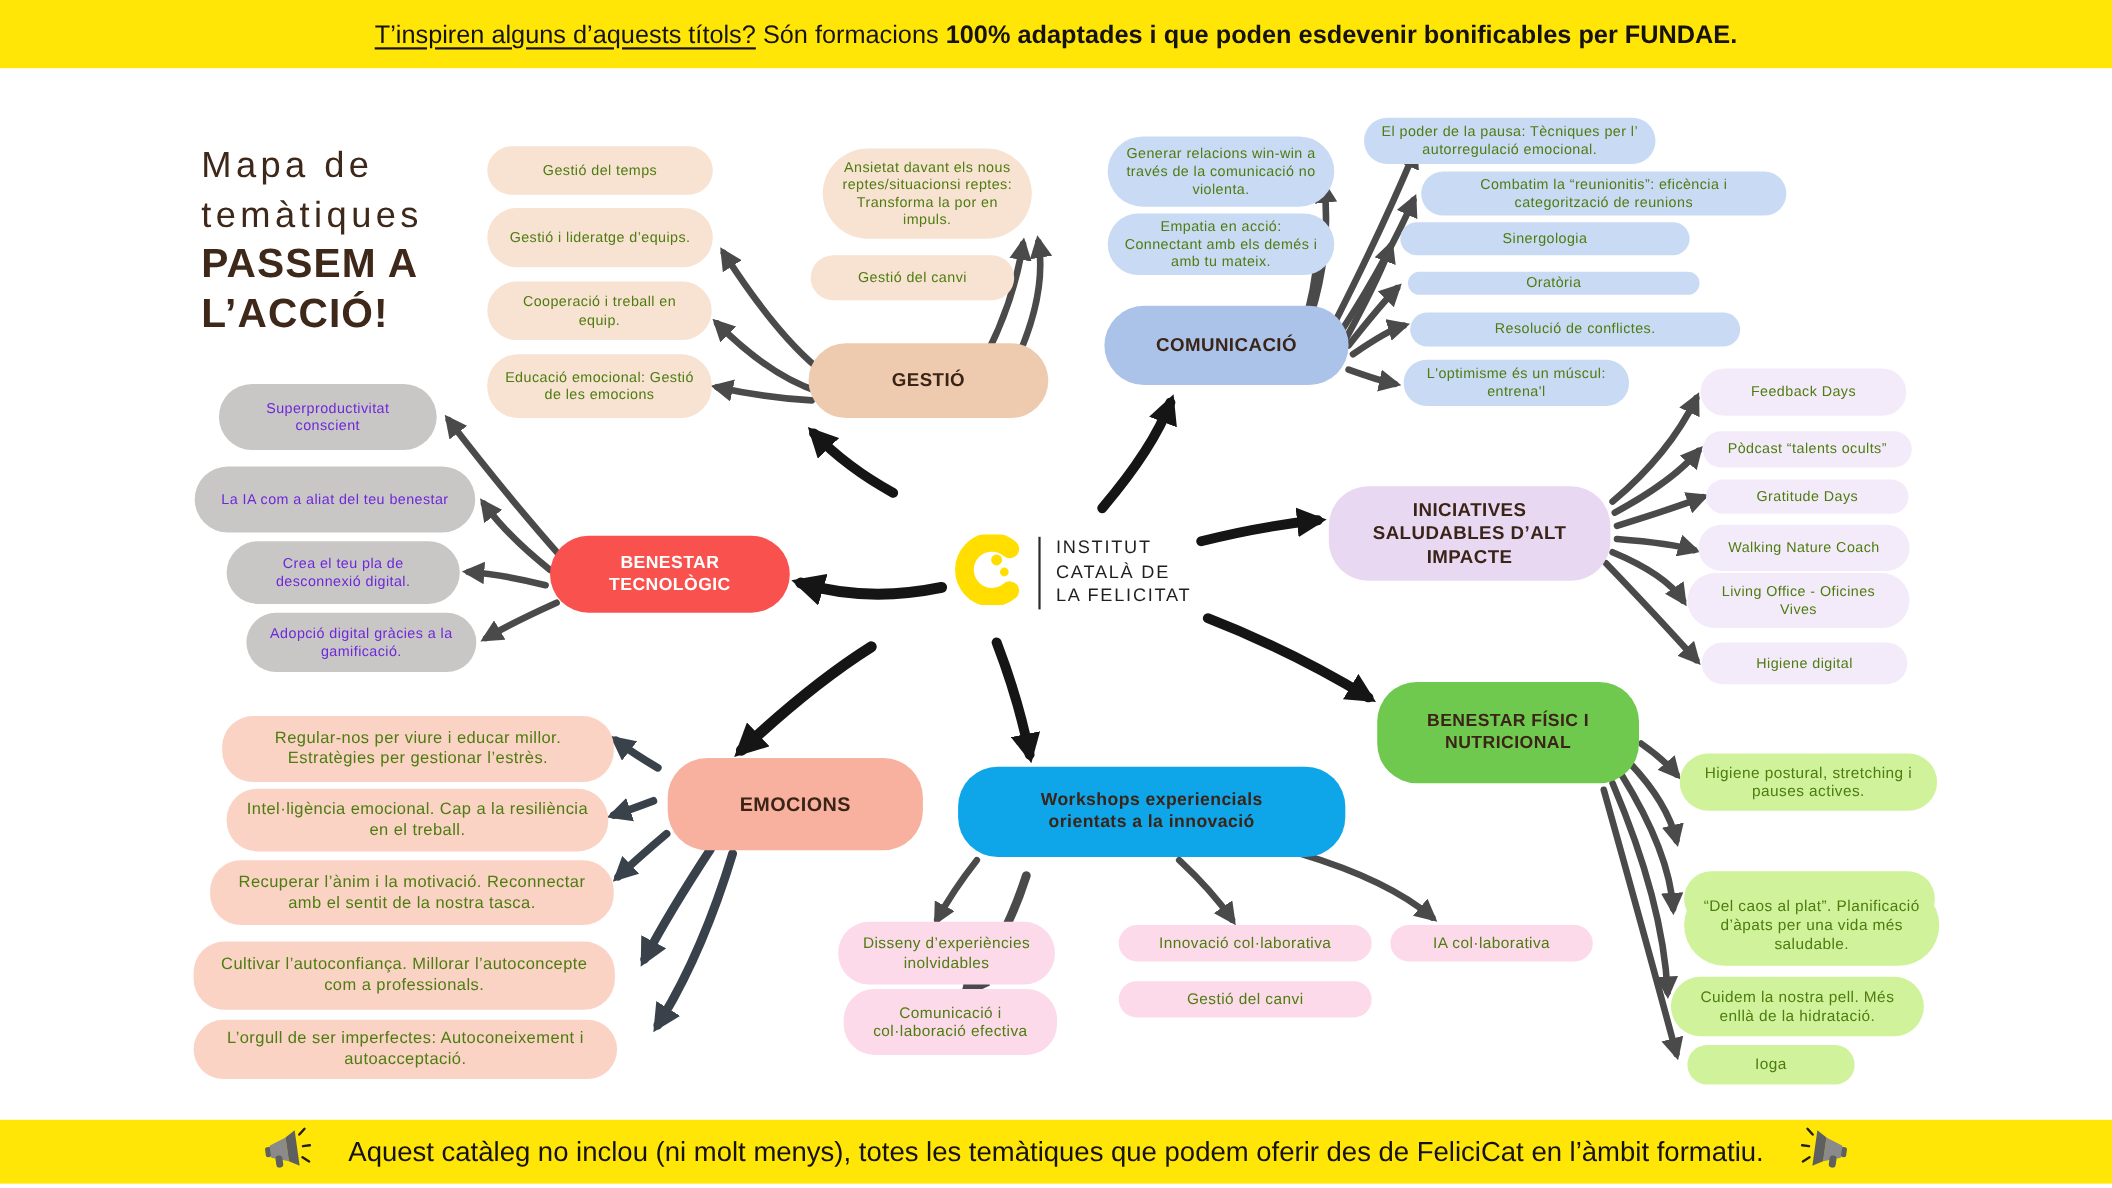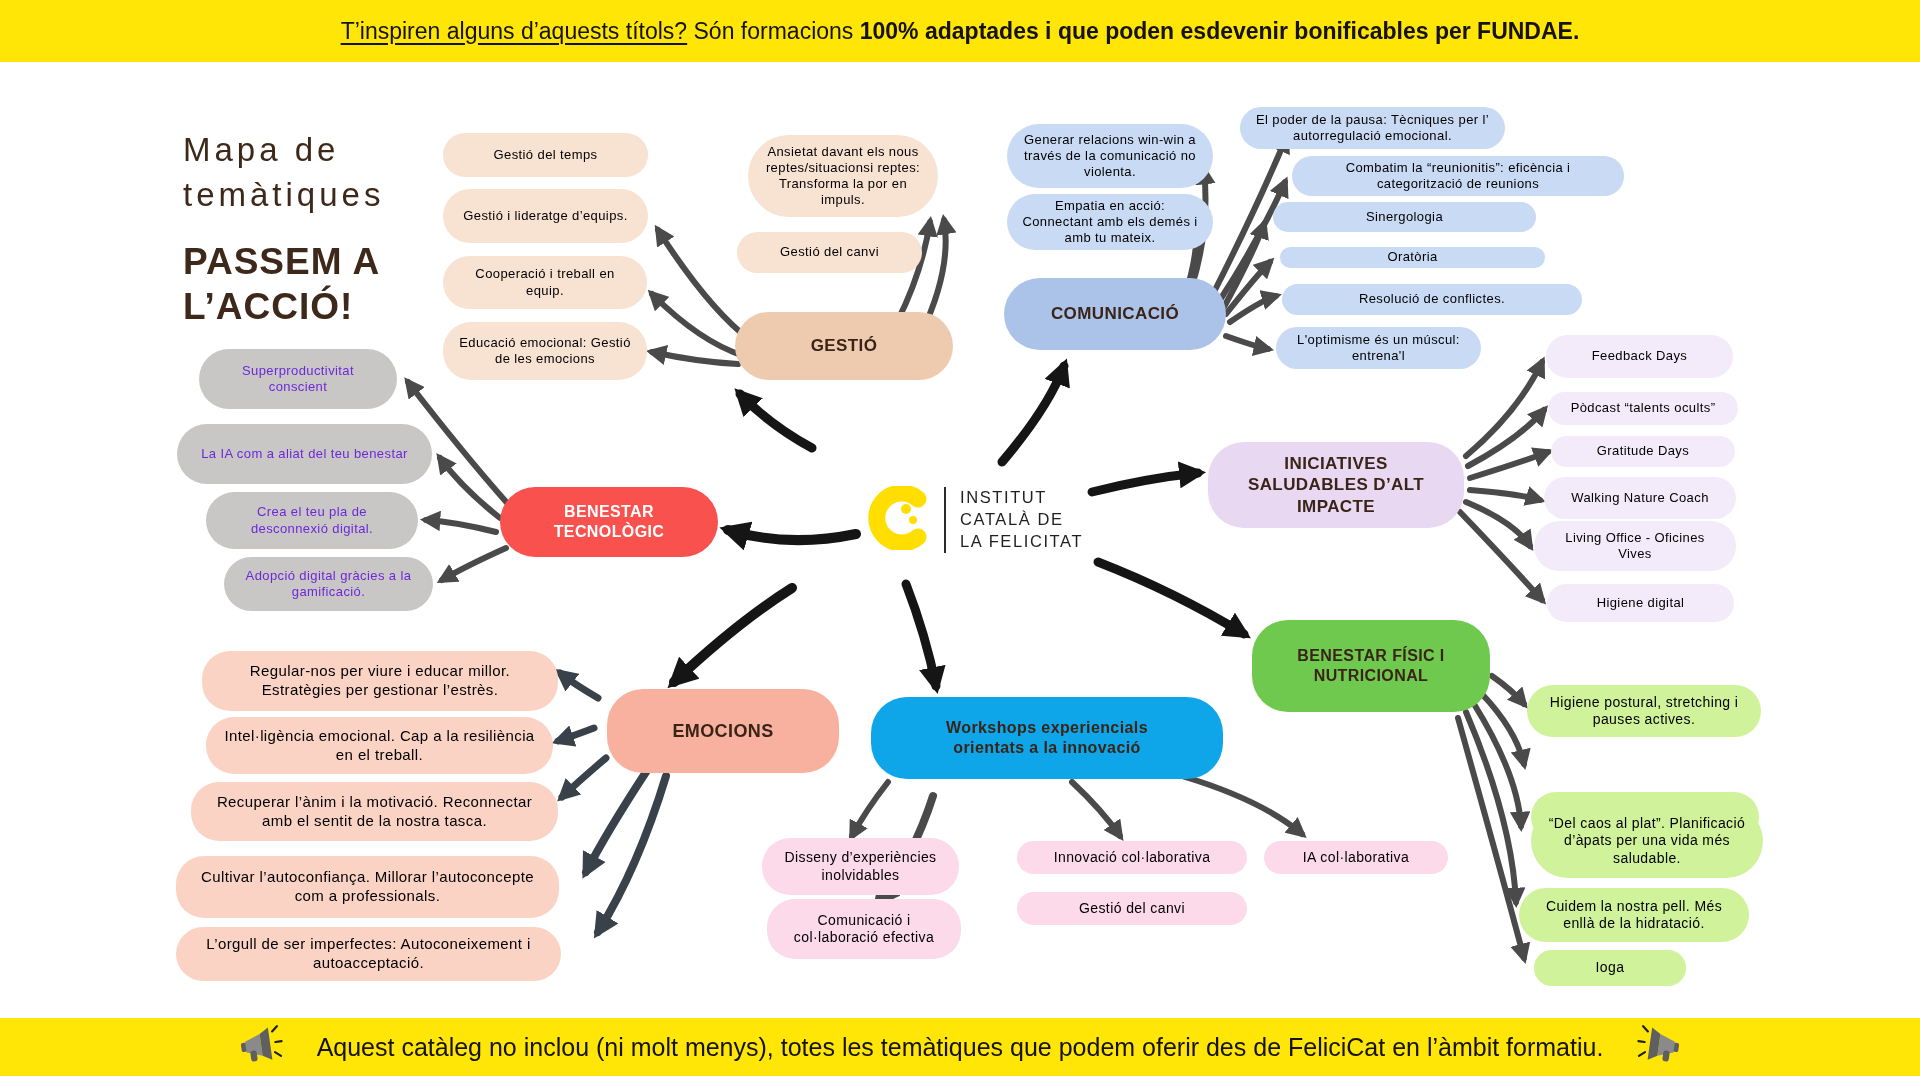--- a/index.html
+++ b/index.html
@@ -11,25 +11,25 @@
   .banner { position:absolute; left:0; width:1920px; background:#FFE606;
     display:flex; align-items:center; justify-content:center; color:#151210; }
   .banner-top { top:0; height:62px; font-size:23px; }
   .banner-top .u { text-decoration:underline; text-underline-offset:4px; }
   .banner-top .b { font-weight:700; }
   .banner-bottom { top:1018px; height:58px; font-size:25px; gap:34px; }
 
   
   .title-block { position:absolute; left:183px; top:128px; color:#3E2819; }
   .title-light { font-size:33px; letter-spacing:4px; font-weight:400; line-height:1.35; }
-  .title-bold  { margin-top:22px; font-size:37px; font-weight:800; letter-spacing:1px; line-height:1.22; }
+  .title-bold  { font-size:37px; font-weight:800; letter-spacing:1px; line-height:1.22; }
 
   
   .bubble { position:absolute; display:flex; align-items:center; justify-content:center;
-    text-align:center; border-radius:28px; padding:4px 14px; color:#000000;
+    text-align:center; border-radius:28px; padding:4px 14px; color:#4d7c0f;
     font-size:13px; line-height:1.25; letter-spacing:.4px; }
   .blob { border-radius:42px; }
   .node { font-weight:800; color:#3A2417; letter-spacing:.4px; border-radius:36px; }
 
   .peach-item { background:#F8E2D2; }
   .peach-node { background:#EECBAE; font-size:17px; }
   .blue-item  { background:#C9DAF4; }
   .blue-node  { background:#ABC2E9; font-size:17px; }
   .lav-item   { background:#F4EBFA; }
   .lav-node   { background:#E8D8F2; font-size:17px; }

